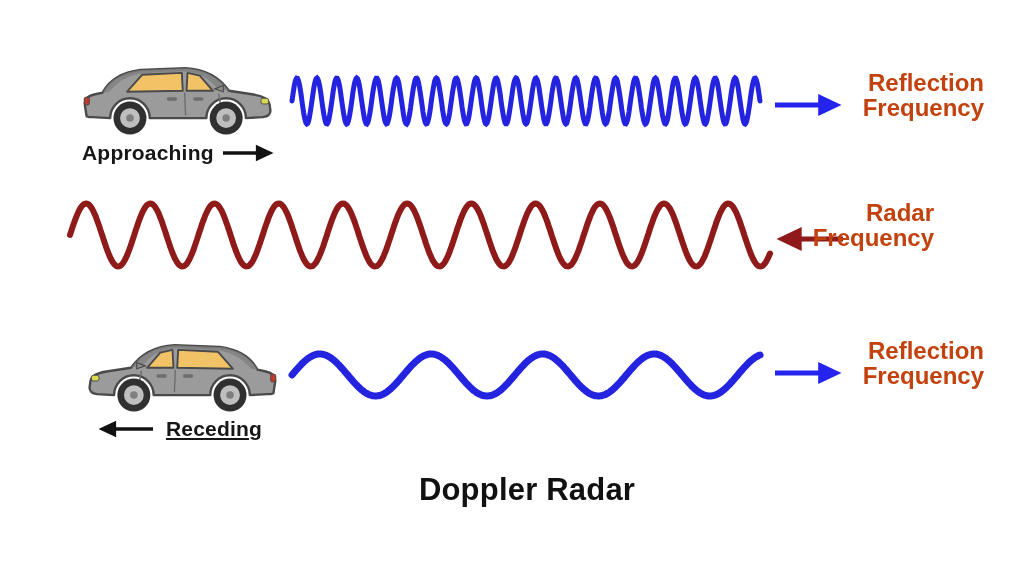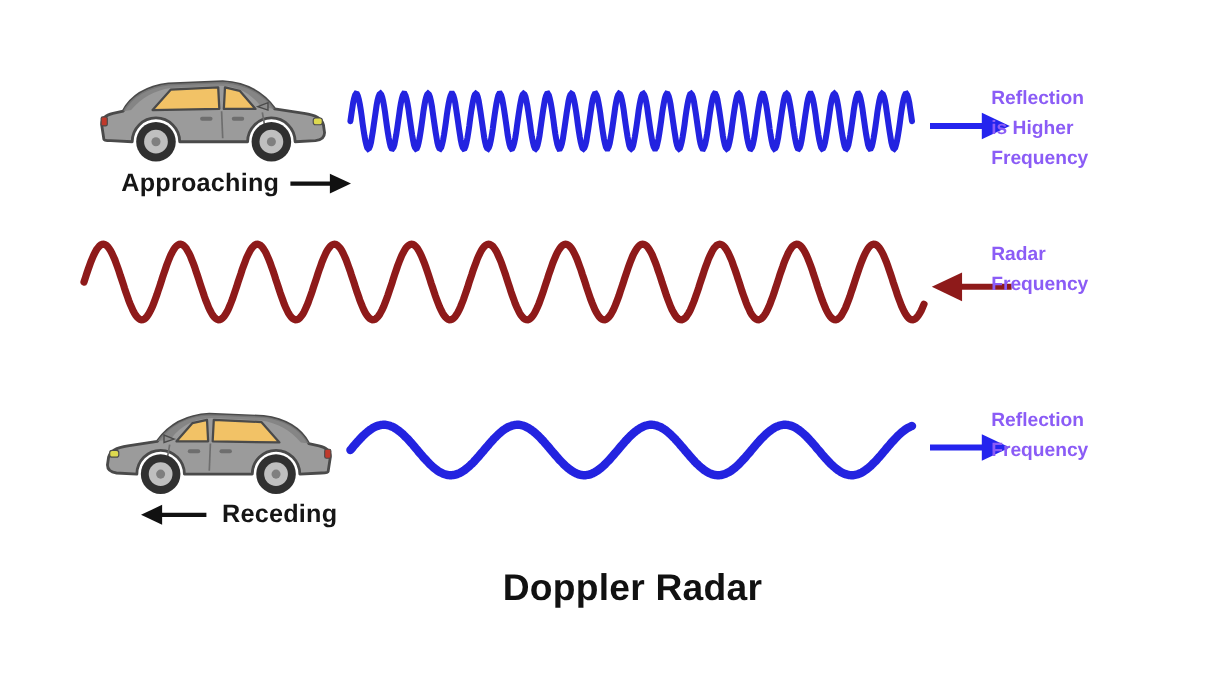--- a/index.html
+++ b/index.html
@@ -7,25 +7,25 @@
   body { font-family:"Liberation Sans", sans-serif; }
   .canvas {
     position:relative; width:1024px; height:576px;
     background:#ffffff; overflow:hidden;
   }
   .abs { position:absolute; }
   .car-svg { display:block; }
   .flip { transform:scaleX(-1); }
   .car-label {
     display:flex; align-items:center; gap:8px;
-    font-size:21px; font-weight:700; color:#161616; letter-spacing:0.2px;margin-left:19px;
+    font-size:21px; font-weight:700; color:#161616; letter-spacing:0.2px;
   }
   .caption {
-    width:158px; text-align:left;
-    font-size:16px; line-height:25px; font-weight:700; color:#8b5cf6;
+    width:158px; text-align:right;
+    font-size:24px; line-height:25px; font-weight:700; color:#c2410c;
   }
   .caption span { display:block; }
   .title {
     width:1024px; text-align:center;
     font-size:31px; font-weight:700; color:#111111; letter-spacing:0.2px;
   }
   svg { overflow:visible; }
 </style>
 </head>
 <body>
@@ -68,45 +68,44 @@
   </div>
   <svg class="abs" style="left:292px; top:75px;" width="468" height="52">
       <path d="M0.0 26.0 L0.8 20.4 L1.6 15.1 L2.3 10.5 L3.1 6.8 L3.9 4.3 L4.7 3.1 L5.5 3.3 L6.2 4.8 L7.0 7.6 L7.8 11.5 L8.6 16.3 L9.4 21.7 L10.1 27.3 L10.9 32.9 L11.7 38.0 L12.5 42.4 L13.3 45.9 L14.0 48.1 L14.8 49.0 L15.6 48.5 L16.4 46.7 L17.2 43.6 L17.9 39.4 L18.7 34.5 L19.5 29.0 L20.3 23.4 L21.1 17.9 L21.8 12.9 L22.6 8.7 L23.4 5.5 L24.2 3.6 L25.0 3.0 L25.7 3.8 L26.5 6.0 L27.3 9.3 L28.1 13.7 L28.9 18.8 L29.6 24.3 L30.4 30.0 L31.2 35.4 L32.0 40.2 L32.8 44.2 L33.5 47.1 L34.3 48.7 L35.1 48.9 L35.9 47.8 L36.7 45.4 L37.4 41.7 L38.2 37.2 L39.0 32.0 L39.8 26.4 L40.6 20.7 L41.3 15.5 L42.1 10.8 L42.9 7.0 L43.7 4.4 L44.5 3.1 L45.2 3.2 L46.0 4.7 L46.8 7.4 L47.6 11.2 L48.4 16.0 L49.1 21.3 L49.9 27.0 L50.7 32.5 L51.5 37.7 L52.3 42.2 L53.0 45.7 L53.8 48.0 L54.6 49.0 L55.4 48.6 L56.2 46.8 L56.9 43.8 L57.7 39.7 L58.5 34.8 L59.3 29.4 L60.1 23.7 L60.8 18.2 L61.6 13.2 L62.4 8.9 L63.2 5.7 L64.0 3.7 L64.7 3.0 L65.5 3.7 L66.3 5.8 L67.1 9.1 L67.9 13.4 L68.6 18.4 L69.4 24.0 L70.2 29.6 L71.0 35.0 L71.8 39.9 L72.5 43.9 L73.3 46.9 L74.1 48.6 L74.9 49.0 L75.7 47.9 L76.4 45.5 L77.2 42.0 L78.0 37.5 L78.8 32.3 L79.6 26.7 L80.3 21.1 L81.1 15.8 L81.9 11.1 L82.7 7.3 L83.5 4.6 L84.2 3.2 L85.0 3.2 L85.8 4.5 L86.6 7.2 L87.4 11.0 L88.1 15.7 L88.9 21.0 L89.7 26.6 L90.5 32.2 L91.3 37.4 L92.0 41.9 L92.8 45.5 L93.6 47.9 L94.4 48.9 L95.2 48.6 L95.9 47.0 L96.7 44.0 L97.5 40.0 L98.3 35.1 L99.1 29.7 L99.8 24.1 L100.6 18.5 L101.4 13.5 L102.2 9.2 L103.0 5.8 L103.7 3.8 L104.5 3.0 L105.3 3.6 L106.1 5.6 L106.9 8.8 L107.6 13.1 L108.4 18.1 L109.2 23.6 L110.0 29.2 L110.8 34.7 L111.5 39.6 L112.3 43.7 L113.1 46.8 L113.9 48.5 L114.7 49.0 L115.4 48.0 L116.2 45.7 L117.0 42.3 L117.8 37.8 L118.6 32.6 L119.3 27.1 L120.1 21.5 L120.9 16.1 L121.7 11.3 L122.5 7.5 L123.2 4.7 L124.0 3.2 L124.8 3.1 L125.6 4.4 L126.4 7.0 L127.1 10.7 L127.9 15.3 L128.7 20.6 L129.5 26.2 L130.3 31.8 L131.0 37.1 L131.8 41.7 L132.6 45.3 L133.4 47.8 L134.2 48.9 L134.9 48.7 L135.7 47.1 L136.5 44.2 L137.3 40.3 L138.1 35.5 L138.8 30.1 L139.6 24.4 L140.4 18.9 L141.2 13.8 L142.0 9.4 L142.7 6.0 L143.5 3.8 L144.3 3.0 L145.1 3.6 L145.9 5.5 L146.6 8.6 L147.4 12.8 L148.2 17.8 L149.0 23.2 L149.8 28.9 L150.5 34.4 L151.3 39.3 L152.1 43.5 L152.9 46.6 L153.7 48.5 L154.4 49.0 L155.2 48.1 L156.0 45.9 L156.8 42.5 L157.6 38.1 L158.3 33.0 L159.1 27.4 L159.9 21.8 L160.7 16.4 L161.5 11.6 L162.2 7.7 L163.0 4.8 L163.8 3.3 L164.6 3.1 L165.4 4.3 L166.1 6.8 L166.9 10.4 L167.7 15.0 L168.5 20.3 L169.3 25.9 L170.0 31.5 L170.8 36.8 L171.6 41.4 L172.4 45.1 L173.2 47.6 L173.9 48.9 L174.7 48.8 L175.5 47.2 L176.3 44.5 L177.1 40.6 L177.8 35.8 L178.6 30.4 L179.4 24.8 L180.2 19.2 L181.0 14.1 L181.7 9.7 L182.5 6.2 L183.3 3.9 L184.1 3.0 L184.9 3.5 L185.6 5.3 L186.4 8.4 L187.2 12.5 L188.0 17.4 L188.8 22.9 L189.5 28.5 L190.3 34.0 L191.1 39.0 L191.9 43.3 L192.7 46.4 L193.4 48.4 L194.2 49.0 L195.0 48.2 L195.8 46.1 L196.6 42.8 L197.3 38.4 L198.1 33.3 L198.9 27.8 L199.7 22.2 L200.5 16.8 L201.2 11.9 L202.0 7.9 L202.8 5.0 L203.6 3.3 L204.4 3.1 L205.1 4.2 L205.9 6.6 L206.7 10.2 L207.5 14.7 L208.3 19.9 L209.0 25.5 L209.8 31.1 L210.6 36.4 L211.4 41.1 L212.2 44.9 L212.9 47.5 L213.7 48.8 L214.5 48.8 L215.3 47.4 L216.1 44.7 L216.8 40.8 L217.6 36.1 L218.4 30.8 L219.2 25.2 L220.0 19.6 L220.7 14.4 L221.5 9.9 L222.3 6.4 L223.1 4.1 L223.9 3.0 L224.6 3.4 L225.4 5.1 L226.2 8.1 L227.0 12.2 L227.8 17.1 L228.5 22.5 L229.3 28.2 L230.1 33.7 L230.9 38.7 L231.7 43.0 L232.4 46.3 L233.2 48.3 L234.0 49.0 L234.8 48.3 L235.6 46.3 L236.3 43.0 L237.1 38.7 L237.9 33.7 L238.7 28.2 L239.5 22.5 L240.2 17.1 L241.0 12.2 L241.8 8.1 L242.6 5.1 L243.4 3.4 L244.1 3.0 L244.9 4.1 L245.7 6.4 L246.5 9.9 L247.3 14.4 L248.0 19.6 L248.8 25.2 L249.6 30.8 L250.4 36.1 L251.2 40.8 L251.9 44.7 L252.7 47.4 L253.5 48.8 L254.3 48.8 L255.1 47.5 L255.8 44.9 L256.6 41.1 L257.4 36.4 L258.2 31.1 L259.0 25.5 L259.7 19.9 L260.5 14.7 L261.3 10.2 L262.1 6.6 L262.9 4.2 L263.6 3.1 L264.4 3.3 L265.2 5.0 L266.0 7.9 L266.8 11.9 L267.5 16.8 L268.3 22.2 L269.1 27.8 L269.9 33.3 L270.7 38.4 L271.4 42.8 L272.2 46.1 L273.0 48.2 L273.8 49.0 L274.6 48.4 L275.3 46.4 L276.1 43.3 L276.9 39.0 L277.7 34.0 L278.5 28.5 L279.2 22.9 L280.0 17.4 L280.8 12.5 L281.6 8.4 L282.4 5.3 L283.1 3.5 L283.9 3.0 L284.7 3.9 L285.5 6.2 L286.3 9.7 L287.0 14.1 L287.8 19.2 L288.6 24.8 L289.4 30.4 L290.2 35.8 L290.9 40.6 L291.7 44.5 L292.5 47.2 L293.3 48.8 L294.1 48.9 L294.8 47.6 L295.6 45.1 L296.4 41.4 L297.2 36.8 L298.0 31.5 L298.7 25.9 L299.5 20.3 L300.3 15.0 L301.1 10.4 L301.9 6.8 L302.6 4.3 L303.4 3.1 L304.2 3.3 L305.0 4.8 L305.8 7.7 L306.5 11.6 L307.3 16.4 L308.1 21.8 L308.9 27.4 L309.7 33.0 L310.4 38.1 L311.2 42.5 L312.0 45.9 L312.8 48.1 L313.6 49.0 L314.3 48.5 L315.1 46.6 L315.9 43.5 L316.7 39.3 L317.5 34.4 L318.2 28.9 L319.0 23.2 L319.8 17.8 L320.6 12.8 L321.4 8.6 L322.1 5.5 L322.9 3.6 L323.7 3.0 L324.5 3.8 L325.3 6.0 L326.0 9.4 L326.8 13.8 L327.6 18.9 L328.4 24.4 L329.2 30.1 L329.9 35.5 L330.7 40.3 L331.5 44.2 L332.3 47.1 L333.1 48.7 L333.8 48.9 L334.6 47.8 L335.4 45.3 L336.2 41.7 L337.0 37.1 L337.7 31.8 L338.5 26.2 L339.3 20.6 L340.1 15.3 L340.9 10.7 L341.6 7.0 L342.4 4.4 L343.2 3.1 L344.0 3.2 L344.8 4.7 L345.5 7.5 L346.3 11.3 L347.1 16.1 L347.9 21.5 L348.7 27.1 L349.4 32.6 L350.2 37.8 L351.0 42.3 L351.8 45.7 L352.6 48.0 L353.3 49.0 L354.1 48.5 L354.9 46.8 L355.7 43.7 L356.5 39.6 L357.2 34.7 L358.0 29.2 L358.8 23.6 L359.6 18.1 L360.4 13.1 L361.1 8.8 L361.9 5.6 L362.7 3.6 L363.5 3.0 L364.3 3.8 L365.0 5.8 L365.8 9.2 L366.6 13.5 L367.4 18.5 L368.2 24.1 L368.9 29.7 L369.7 35.1 L370.5 40.0 L371.3 44.0 L372.1 47.0 L372.8 48.6 L373.6 48.9 L374.4 47.9 L375.2 45.5 L376.0 41.9 L376.7 37.4 L377.5 32.2 L378.3 26.6 L379.1 21.0 L379.9 15.7 L380.6 11.0 L381.4 7.2 L382.2 4.5 L383.0 3.2 L383.8 3.2 L384.5 4.6 L385.3 7.3 L386.1 11.1 L386.9 15.8 L387.7 21.1 L388.4 26.7 L389.2 32.3 L390.0 37.5 L390.8 42.0 L391.6 45.5 L392.3 47.9 L393.1 49.0 L393.9 48.6 L394.7 46.9 L395.5 43.9 L396.2 39.9 L397.0 35.0 L397.8 29.6 L398.6 24.0 L399.4 18.4 L400.1 13.4 L400.9 9.1 L401.7 5.8 L402.5 3.7 L403.3 3.0 L404.0 3.7 L404.8 5.7 L405.6 8.9 L406.4 13.2 L407.2 18.2 L407.9 23.7 L408.7 29.4 L409.5 34.8 L410.3 39.7 L411.1 43.8 L411.8 46.8 L412.6 48.6 L413.4 49.0 L414.2 48.0 L415.0 45.7 L415.7 42.2 L416.5 37.7 L417.3 32.5 L418.1 27.0 L418.9 21.3 L419.6 16.0 L420.4 11.2 L421.2 7.4 L422.0 4.7 L422.8 3.2 L423.5 3.1 L424.3 4.4 L425.1 7.0 L425.9 10.8 L426.7 15.5 L427.4 20.7 L428.2 26.4 L429.0 32.0 L429.8 37.2 L430.6 41.7 L431.3 45.4 L432.1 47.8 L432.9 48.9 L433.7 48.7 L434.5 47.1 L435.2 44.2 L436.0 40.2 L436.8 35.4 L437.6 30.0 L438.4 24.3 L439.1 18.8 L439.9 13.7 L440.7 9.3 L441.5 6.0 L442.3 3.8 L443.0 3.0 L443.8 3.6 L444.6 5.5 L445.4 8.7 L446.2 12.9 L446.9 17.9 L447.7 23.4 L448.5 29.0 L449.3 34.5 L450.1 39.4 L450.8 43.6 L451.6 46.7 L452.4 48.5 L453.2 49.0 L454.0 48.1 L454.7 45.9 L455.5 42.4 L456.3 38.0 L457.1 32.9 L457.9 27.3 L458.6 21.7 L459.4 16.3 L460.2 11.5 L461.0 7.6 L461.8 4.8 L462.5 3.3 L463.3 3.1 L464.1 4.3 L464.9 6.8 L465.7 10.5 L466.4 15.1 L467.2 20.4 L468.0 26.0" fill="none" stroke="#2323e0" stroke-width="5" stroke-linecap="round"></path>
     </svg>
   <svg class="abs" style="left:774px; top:93px;" width="68" height="24">
       <line x1="1" x2="45.2" y1="12" y2="12" stroke="#2424ee" stroke-width="5"></line>
       <polygon points="44.2,0.9599999999999991 67.5,12 44.2,23.04" fill="#2424ee"></polygon>
     </svg>
   <div class="abs caption" style="left:826px; top:70px;">
     <span>Reflection</span>
-    <span>is Higher</span>
     <span>Frequency</span>
   </div>
 
   <svg class="abs" style="left:70px; top:200px;" width="700" height="70">
       <path d="M0.0 35.0 L1.2 31.4 L2.3 27.9 L3.5 24.4 L4.7 21.1 L5.8 18.0 L7.0 15.1 L8.2 12.4 L9.3 10.1 L10.5 8.0 L11.7 6.4 L12.8 5.1 L14.0 4.1 L15.2 3.6 L16.3 3.5 L17.5 3.8 L18.7 4.5 L19.8 5.6 L21.0 7.1 L22.2 9.0 L23.3 11.2 L24.5 13.7 L25.7 16.4 L26.8 19.5 L28.0 22.7 L29.2 26.1 L30.3 29.6 L31.5 33.1 L32.7 36.7 L33.8 40.3 L35.0 43.8 L36.2 47.2 L37.3 50.4 L38.5 53.4 L39.7 56.2 L40.8 58.7 L42.0 60.9 L43.2 62.8 L44.3 64.3 L45.5 65.4 L46.7 66.2 L47.8 66.5 L49.0 66.4 L50.2 65.9 L51.3 65.0 L52.5 63.7 L53.7 62.0 L54.8 60.0 L56.0 57.7 L57.2 55.1 L58.3 52.2 L59.5 49.0 L60.7 45.7 L61.8 42.3 L63.0 38.8 L64.2 35.2 L65.3 31.6 L66.5 28.0 L67.7 24.6 L68.8 21.3 L70.0 18.1 L71.2 15.2 L72.3 12.5 L73.5 10.2 L74.7 8.1 L75.8 6.4 L77.0 5.1 L78.2 4.2 L79.3 3.6 L80.5 3.5 L81.7 3.8 L82.8 4.5 L84.0 5.6 L85.2 7.0 L86.3 8.9 L87.5 11.0 L88.7 13.5 L89.8 16.3 L91.0 19.3 L92.2 22.5 L93.3 25.9 L94.5 29.4 L95.7 33.0 L96.8 36.5 L98.0 40.1 L99.2 43.6 L100.3 47.0 L101.5 50.3 L102.7 53.3 L103.8 56.1 L105.0 58.6 L106.2 60.8 L107.3 62.7 L108.5 64.3 L109.7 65.4 L110.8 66.1 L112.0 66.5 L113.2 66.4 L114.3 65.9 L115.5 65.0 L116.7 63.8 L117.8 62.1 L119.0 60.1 L120.2 57.8 L121.3 55.2 L122.5 52.3 L123.7 49.2 L124.8 45.9 L126.0 42.4 L127.2 38.9 L128.3 35.3 L129.5 31.7 L130.7 28.2 L131.8 24.7 L133.0 21.4 L134.2 18.3 L135.3 15.3 L136.5 12.7 L137.7 10.3 L138.8 8.2 L140.0 6.5 L141.2 5.2 L142.3 4.2 L143.5 3.6 L144.7 3.5 L145.8 3.8 L147.0 4.4 L148.2 5.5 L149.3 7.0 L150.5 8.8 L151.7 10.9 L152.8 13.4 L154.0 16.2 L155.2 19.2 L156.3 22.4 L157.5 25.7 L158.7 29.2 L159.8 32.8 L161.0 36.4 L162.2 40.0 L163.3 43.5 L164.5 46.9 L165.7 50.1 L166.8 53.2 L168.0 56.0 L169.2 58.5 L170.3 60.8 L171.5 62.7 L172.7 64.2 L173.8 65.3 L175.0 66.1 L176.2 66.5 L177.3 66.4 L178.5 66.0 L179.7 65.1 L180.8 63.8 L182.0 62.2 L183.2 60.2 L184.3 57.9 L185.5 55.3 L186.7 52.4 L187.8 49.3 L189.0 46.0 L190.2 42.6 L191.3 39.1 L192.5 35.5 L193.7 31.9 L194.8 28.4 L196.0 24.9 L197.2 21.6 L198.3 18.4 L199.5 15.5 L200.7 12.8 L201.8 10.4 L203.0 8.3 L204.2 6.6 L205.3 5.2 L206.5 4.2 L207.7 3.7 L208.8 3.5 L210.0 3.7 L211.2 4.4 L212.3 5.5 L213.5 6.9 L214.7 8.7 L215.8 10.8 L217.0 13.3 L218.2 16.0 L219.3 19.0 L220.5 22.2 L221.7 25.6 L222.8 29.1 L224.0 32.6 L225.2 36.2 L226.3 39.8 L227.5 43.3 L228.7 46.7 L229.8 50.0 L231.0 53.0 L232.2 55.9 L233.3 58.4 L234.5 60.7 L235.7 62.6 L236.8 64.1 L238.0 65.3 L239.2 66.1 L240.3 66.5 L241.5 66.4 L242.7 66.0 L243.8 65.1 L245.0 63.9 L246.2 62.3 L247.3 60.3 L248.5 58.0 L249.7 55.4 L250.8 52.6 L252.0 49.5 L253.2 46.2 L254.3 42.8 L255.5 39.2 L256.7 35.7 L257.8 32.1 L259.0 28.5 L260.2 25.0 L261.3 21.7 L262.5 18.5 L263.7 15.6 L264.8 12.9 L266.0 10.5 L267.2 8.4 L268.3 6.6 L269.5 5.3 L270.7 4.3 L271.8 3.7 L273.0 3.5 L274.2 3.7 L275.3 4.4 L276.5 5.4 L277.7 6.8 L278.8 8.6 L280.0 10.7 L281.2 13.2 L282.3 15.9 L283.5 18.9 L284.7 22.1 L285.8 25.4 L287.0 28.9 L288.2 32.5 L289.3 36.1 L290.5 39.6 L291.7 43.2 L292.8 46.6 L294.0 49.8 L295.2 52.9 L296.3 55.7 L297.5 58.3 L298.7 60.6 L299.8 62.5 L301.0 64.1 L302.2 65.3 L303.3 66.1 L304.5 66.5 L305.7 66.4 L306.8 66.0 L308.0 65.2 L309.2 64.0 L310.3 62.4 L311.5 60.4 L312.7 58.1 L313.8 55.6 L315.0 52.7 L316.2 49.6 L317.3 46.4 L318.5 42.9 L319.7 39.4 L320.8 35.8 L322.0 32.2 L323.2 28.7 L324.3 25.2 L325.5 21.9 L326.7 18.7 L327.8 15.7 L329.0 13.0 L330.2 10.6 L331.3 8.5 L332.5 6.7 L333.7 5.3 L334.8 4.3 L336.0 3.7 L337.2 3.5 L338.3 3.7 L339.5 4.3 L340.7 5.3 L341.8 6.7 L343.0 8.5 L344.2 10.6 L345.3 13.1 L346.5 15.8 L347.7 18.7 L348.8 21.9 L350.0 25.3 L351.2 28.7 L352.3 32.3 L353.5 35.9 L354.7 39.5 L355.8 43.0 L357.0 46.4 L358.2 49.7 L359.3 52.8 L360.5 55.6 L361.7 58.2 L362.8 60.5 L364.0 62.4 L365.2 64.0 L366.3 65.2 L367.5 66.0 L368.7 66.4 L369.8 66.5 L371.0 66.0 L372.2 65.2 L373.3 64.0 L374.5 62.5 L375.7 60.5 L376.8 58.3 L378.0 55.7 L379.2 52.8 L380.3 49.8 L381.5 46.5 L382.7 43.1 L383.8 39.6 L385.0 36.0 L386.2 32.4 L387.3 28.8 L388.5 25.4 L389.7 22.0 L390.8 18.8 L392.0 15.9 L393.2 13.1 L394.3 10.7 L395.5 8.6 L396.7 6.8 L397.8 5.4 L399.0 4.3 L400.2 3.7 L401.3 3.5 L402.5 3.7 L403.7 4.3 L404.8 5.3 L406.0 6.7 L407.2 8.4 L408.3 10.5 L409.5 12.9 L410.7 15.6 L411.8 18.6 L413.0 21.8 L414.2 25.1 L415.3 28.6 L416.5 32.1 L417.7 35.7 L418.8 39.3 L420.0 42.8 L421.2 46.3 L422.3 49.5 L423.5 52.6 L424.7 55.5 L425.8 58.1 L427.0 60.4 L428.2 62.3 L429.3 63.9 L430.5 65.2 L431.7 66.0 L432.8 66.4 L434.0 66.5 L435.2 66.1 L436.3 65.3 L437.5 64.1 L438.7 62.5 L439.8 60.6 L441.0 58.4 L442.2 55.8 L443.3 53.0 L444.5 49.9 L445.7 46.7 L446.8 43.2 L448.0 39.7 L449.2 36.2 L450.3 32.6 L451.5 29.0 L452.7 25.5 L453.8 22.2 L455.0 19.0 L456.2 16.0 L457.3 13.2 L458.5 10.8 L459.7 8.7 L460.8 6.9 L462.0 5.4 L463.2 4.4 L464.3 3.7 L465.5 3.5 L466.7 3.7 L467.8 4.3 L469.0 5.2 L470.2 6.6 L471.3 8.3 L472.5 10.4 L473.7 12.8 L474.8 15.5 L476.0 18.5 L477.2 21.6 L478.3 25.0 L479.5 28.4 L480.7 32.0 L481.8 35.6 L483.0 39.1 L484.2 42.7 L485.3 46.1 L486.5 49.4 L487.7 52.5 L488.8 55.4 L490.0 58.0 L491.2 60.3 L492.3 62.2 L493.5 63.9 L494.7 65.1 L495.8 66.0 L497.0 66.4 L498.2 66.5 L499.3 66.1 L500.5 65.3 L501.7 64.2 L502.8 62.6 L504.0 60.7 L505.2 58.5 L506.3 55.9 L507.5 53.1 L508.7 50.1 L509.8 46.8 L511.0 43.4 L512.2 39.9 L513.3 36.3 L514.5 32.7 L515.7 29.2 L516.8 25.7 L518.0 22.3 L519.2 19.1 L520.3 16.1 L521.5 13.4 L522.7 10.9 L523.8 8.7 L525.0 6.9 L526.2 5.5 L527.3 4.4 L528.5 3.8 L529.7 3.5 L530.8 3.7 L532.0 4.2 L533.2 5.2 L534.3 6.5 L535.5 8.2 L536.7 10.3 L537.8 12.7 L539.0 15.4 L540.2 18.3 L541.3 21.5 L542.5 24.8 L543.7 28.3 L544.8 31.8 L546.0 35.4 L547.2 39.0 L548.3 42.5 L549.5 45.9 L550.7 49.2 L551.8 52.3 L553.0 55.2 L554.2 57.8 L555.3 60.2 L556.5 62.2 L557.7 63.8 L558.8 65.1 L560.0 65.9 L561.2 66.4 L562.3 66.5 L563.5 66.1 L564.7 65.4 L565.8 64.2 L567.0 62.7 L568.2 60.8 L569.3 58.6 L570.5 56.1 L571.7 53.2 L572.8 50.2 L574.0 47.0 L575.2 43.6 L576.3 40.1 L577.5 36.5 L578.7 32.9 L579.8 29.3 L581.0 25.8 L582.2 22.5 L583.3 19.2 L584.5 16.2 L585.7 13.5 L586.8 11.0 L588.0 8.8 L589.2 7.0 L590.3 5.5 L591.5 4.5 L592.7 3.8 L593.8 3.5 L595.0 3.6 L596.2 4.2 L597.3 5.1 L598.5 6.5 L599.7 8.2 L600.8 10.2 L602.0 12.6 L603.2 15.3 L604.3 18.2 L605.5 21.3 L606.7 24.6 L607.8 28.1 L609.0 31.6 L610.2 35.2 L611.3 38.8 L612.5 42.4 L613.7 45.8 L614.8 49.1 L616.0 52.2 L617.2 55.1 L618.3 57.7 L619.5 60.1 L620.7 62.1 L621.8 63.7 L623.0 65.0 L624.2 65.9 L625.3 66.4 L626.5 66.5 L627.7 66.2 L628.8 65.4 L630.0 64.3 L631.2 62.8 L632.3 60.9 L633.5 58.7 L634.7 56.2 L635.8 53.4 L637.0 50.3 L638.2 47.1 L639.3 43.7 L640.5 40.2 L641.7 36.6 L642.8 33.1 L644.0 29.5 L645.2 26.0 L646.3 22.6 L647.5 19.4 L648.7 16.4 L649.8 13.6 L651.0 11.1 L652.2 8.9 L653.3 7.1 L654.5 5.6 L655.7 4.5 L656.8 3.8 L658.0 3.5 L659.2 3.6 L660.3 4.1 L661.5 5.1 L662.7 6.4 L663.8 8.1 L665.0 10.1 L666.2 12.5 L667.3 15.1 L668.5 18.0 L669.7 21.2 L670.8 24.5 L672.0 27.9 L673.2 31.5 L674.3 35.1 L675.5 38.7 L676.7 42.2 L677.8 45.6 L679.0 48.9 L680.2 52.1 L681.3 55.0 L682.5 57.6 L683.7 60.0 L684.8 62.0 L686.0 63.7 L687.2 65.0 L688.3 65.9 L689.5 66.4 L690.7 66.5 L691.8 66.2 L693.0 65.5 L694.2 64.3 L695.3 62.9 L696.5 61.0 L697.7 58.8 L698.8 56.3 L700.0 53.5" fill="none" stroke="#8e1a1a" stroke-width="6" stroke-linecap="round"></path>
     </svg>
   <svg class="abs" style="left:776px; top:226px;" width="68" height="26">
       <line x1="67" x2="24.7" y1="13" y2="13" stroke="#8e1a1a" stroke-width="5"></line>
       <polygon points="25.7,1.0399999999999991 0.5,13 25.7,24.96" fill="#8e1a1a"></polygon>
     </svg>
-  <div class="abs caption" style="left:826px; top:200px;">
+  <div class="abs caption" style="left:776px; top:200px;">
     <span>Radar</span>
     <span>Frequency</span>
   </div>
 
   <svg class="abs car-svg flip" style="left:82px; top:327px;" width="198" height="90" viewBox="0 0 210 95">
     <use href="#car-shape"></use>
   </svg>
   <div class="abs car-label" style="left:98px; top:417px;">
     <svg width="56" height="18">
         <line x1="55" x2="17.099999999999998" y1="9" y2="9" stroke="#111111" stroke-width="3.5"></line>
         <polygon points="18.099999999999998,0.7199999999999989 0.5,9 18.099999999999998,17.28" fill="#111111"></polygon>
       </svg>
-    <span style="margin-left:4px;">Receding</span>
+    <span style="margin-left:4px;text-decoration:underline;">Receding</span>
   </div>
   <svg class="abs" style="left:292px; top:350px;" width="468" height="50">
       <path d="M0.0 25.0 L0.8 24.1 L1.6 23.2 L2.3 22.2 L3.1 21.3 L3.9 20.4 L4.7 19.5 L5.5 18.6 L6.2 17.8 L7.0 16.9 L7.8 16.1 L8.6 15.2 L9.4 14.4 L10.1 13.6 L10.9 12.9 L11.7 12.1 L12.5 11.4 L13.3 10.7 L14.0 10.1 L14.8 9.4 L15.6 8.8 L16.4 8.2 L17.2 7.7 L17.9 7.2 L18.7 6.7 L19.5 6.3 L20.3 5.9 L21.1 5.5 L21.8 5.2 L22.6 4.9 L23.4 4.7 L24.2 4.4 L25.0 4.3 L25.7 4.1 L26.5 4.1 L27.3 4.0 L28.1 4.0 L28.9 4.0 L29.6 4.1 L30.4 4.2 L31.2 4.4 L32.0 4.6 L32.8 4.8 L33.5 5.1 L34.3 5.4 L35.1 5.7 L35.9 6.1 L36.7 6.5 L37.4 7.0 L38.2 7.5 L39.0 8.0 L39.8 8.6 L40.6 9.2 L41.3 9.8 L42.1 10.4 L42.9 11.1 L43.7 11.8 L44.5 12.6 L45.2 13.3 L46.0 14.1 L46.8 14.9 L47.6 15.7 L48.4 16.5 L49.1 17.4 L49.9 18.3 L50.7 19.1 L51.5 20.0 L52.3 20.9 L53.0 21.8 L53.8 22.8 L54.6 23.7 L55.4 24.6 L56.2 25.5 L56.9 26.5 L57.7 27.4 L58.5 28.3 L59.3 29.2 L60.1 30.1 L60.8 31.0 L61.6 31.9 L62.4 32.7 L63.2 33.6 L64.0 34.4 L64.7 35.2 L65.5 36.0 L66.3 36.8 L67.1 37.6 L67.9 38.3 L68.6 39.0 L69.4 39.7 L70.2 40.3 L71.0 40.9 L71.8 41.5 L72.5 42.1 L73.3 42.6 L74.1 43.1 L74.9 43.5 L75.7 43.9 L76.4 44.3 L77.2 44.7 L78.0 45.0 L78.8 45.2 L79.6 45.5 L80.3 45.7 L81.1 45.8 L81.9 45.9 L82.7 46.0 L83.5 46.0 L84.2 46.0 L85.0 45.9 L85.8 45.8 L86.6 45.7 L87.4 45.5 L88.1 45.3 L88.9 45.1 L89.7 44.8 L90.5 44.4 L91.3 44.1 L92.0 43.7 L92.8 43.2 L93.6 42.7 L94.4 42.2 L95.2 41.7 L95.9 41.1 L96.7 40.5 L97.5 39.8 L98.3 39.2 L99.1 38.5 L99.8 37.8 L100.6 37.0 L101.4 36.3 L102.2 35.5 L103.0 34.7 L103.7 33.8 L104.5 33.0 L105.3 32.1 L106.1 31.2 L106.9 30.4 L107.6 29.5 L108.4 28.5 L109.2 27.6 L110.0 26.7 L110.8 25.8 L111.5 24.9 L112.3 23.9 L113.1 23.0 L113.9 22.1 L114.7 21.2 L115.4 20.3 L116.2 19.4 L117.0 18.5 L117.8 17.6 L118.6 16.8 L119.3 15.9 L120.1 15.1 L120.9 14.3 L121.7 13.5 L122.5 12.8 L123.2 12.0 L124.0 11.3 L124.8 10.6 L125.6 10.0 L126.4 9.3 L127.1 8.7 L127.9 8.2 L128.7 7.6 L129.5 7.1 L130.3 6.7 L131.0 6.2 L131.8 5.8 L132.6 5.5 L133.4 5.2 L134.2 4.9 L134.9 4.6 L135.7 4.4 L136.5 4.3 L137.3 4.1 L138.1 4.1 L138.8 4.0 L139.6 4.0 L140.4 4.0 L141.2 4.1 L142.0 4.2 L142.7 4.4 L143.5 4.6 L144.3 4.8 L145.1 5.1 L145.9 5.4 L146.6 5.8 L147.4 6.2 L148.2 6.6 L149.0 7.1 L149.8 7.6 L150.5 8.1 L151.3 8.7 L152.1 9.2 L152.9 9.9 L153.7 10.5 L154.4 11.2 L155.2 11.9 L156.0 12.7 L156.8 13.4 L157.6 14.2 L158.3 15.0 L159.1 15.8 L159.9 16.7 L160.7 17.5 L161.5 18.4 L162.2 19.3 L163.0 20.2 L163.8 21.1 L164.6 22.0 L165.4 22.9 L166.1 23.8 L166.9 24.7 L167.7 25.7 L168.5 26.6 L169.3 27.5 L170.0 28.4 L170.8 29.3 L171.6 30.2 L172.4 31.1 L173.2 32.0 L173.9 32.9 L174.7 33.7 L175.5 34.5 L176.3 35.3 L177.1 36.1 L177.8 36.9 L178.6 37.7 L179.4 38.4 L180.2 39.1 L181.0 39.8 L181.7 40.4 L182.5 41.0 L183.3 41.6 L184.1 42.1 L184.9 42.7 L185.6 43.1 L186.4 43.6 L187.2 44.0 L188.0 44.4 L188.8 44.7 L189.5 45.0 L190.3 45.3 L191.1 45.5 L191.9 45.7 L192.7 45.8 L193.4 45.9 L194.2 46.0 L195.0 46.0 L195.8 46.0 L196.6 45.9 L197.3 45.8 L198.1 45.7 L198.9 45.5 L199.7 45.3 L200.5 45.0 L201.2 44.7 L202.0 44.4 L202.8 44.0 L203.6 43.6 L204.4 43.1 L205.1 42.7 L205.9 42.1 L206.7 41.6 L207.5 41.0 L208.3 40.4 L209.0 39.8 L209.8 39.1 L210.6 38.4 L211.4 37.7 L212.2 36.9 L212.9 36.1 L213.7 35.3 L214.5 34.5 L215.3 33.7 L216.1 32.9 L216.8 32.0 L217.6 31.1 L218.4 30.2 L219.2 29.3 L220.0 28.4 L220.7 27.5 L221.5 26.6 L222.3 25.7 L223.1 24.7 L223.9 23.8 L224.6 22.9 L225.4 22.0 L226.2 21.1 L227.0 20.2 L227.8 19.3 L228.5 18.4 L229.3 17.5 L230.1 16.7 L230.9 15.8 L231.7 15.0 L232.4 14.2 L233.2 13.4 L234.0 12.7 L234.8 11.9 L235.6 11.2 L236.3 10.5 L237.1 9.9 L237.9 9.2 L238.7 8.7 L239.5 8.1 L240.2 7.6 L241.0 7.1 L241.8 6.6 L242.6 6.2 L243.4 5.8 L244.1 5.4 L244.9 5.1 L245.7 4.8 L246.5 4.6 L247.3 4.4 L248.0 4.2 L248.8 4.1 L249.6 4.0 L250.4 4.0 L251.2 4.0 L251.9 4.1 L252.7 4.1 L253.5 4.3 L254.3 4.4 L255.1 4.6 L255.8 4.9 L256.6 5.2 L257.4 5.5 L258.2 5.8 L259.0 6.2 L259.7 6.7 L260.5 7.1 L261.3 7.6 L262.1 8.2 L262.9 8.7 L263.6 9.3 L264.4 10.0 L265.2 10.6 L266.0 11.3 L266.8 12.0 L267.5 12.8 L268.3 13.5 L269.1 14.3 L269.9 15.1 L270.7 15.9 L271.4 16.8 L272.2 17.6 L273.0 18.5 L273.8 19.4 L274.6 20.3 L275.3 21.2 L276.1 22.1 L276.9 23.0 L277.7 23.9 L278.5 24.9 L279.2 25.8 L280.0 26.7 L280.8 27.6 L281.6 28.5 L282.4 29.5 L283.1 30.4 L283.9 31.2 L284.7 32.1 L285.5 33.0 L286.3 33.8 L287.0 34.7 L287.8 35.5 L288.6 36.3 L289.4 37.0 L290.2 37.8 L290.9 38.5 L291.7 39.2 L292.5 39.8 L293.3 40.5 L294.1 41.1 L294.8 41.7 L295.6 42.2 L296.4 42.7 L297.2 43.2 L298.0 43.7 L298.7 44.1 L299.5 44.4 L300.3 44.8 L301.1 45.1 L301.9 45.3 L302.6 45.5 L303.4 45.7 L304.2 45.8 L305.0 45.9 L305.8 46.0 L306.5 46.0 L307.3 46.0 L308.1 45.9 L308.9 45.8 L309.7 45.7 L310.4 45.5 L311.2 45.2 L312.0 45.0 L312.8 44.7 L313.6 44.3 L314.3 43.9 L315.1 43.5 L315.9 43.1 L316.7 42.6 L317.5 42.1 L318.2 41.5 L319.0 40.9 L319.8 40.3 L320.6 39.7 L321.4 39.0 L322.1 38.3 L322.9 37.6 L323.7 36.8 L324.5 36.0 L325.3 35.2 L326.0 34.4 L326.8 33.6 L327.6 32.7 L328.4 31.9 L329.2 31.0 L329.9 30.1 L330.7 29.2 L331.5 28.3 L332.3 27.4 L333.1 26.5 L333.8 25.5 L334.6 24.6 L335.4 23.7 L336.2 22.8 L337.0 21.8 L337.7 20.9 L338.5 20.0 L339.3 19.1 L340.1 18.3 L340.9 17.4 L341.6 16.5 L342.4 15.7 L343.2 14.9 L344.0 14.1 L344.8 13.3 L345.5 12.6 L346.3 11.8 L347.1 11.1 L347.9 10.4 L348.7 9.8 L349.4 9.2 L350.2 8.6 L351.0 8.0 L351.8 7.5 L352.6 7.0 L353.3 6.5 L354.1 6.1 L354.9 5.7 L355.7 5.4 L356.5 5.1 L357.2 4.8 L358.0 4.6 L358.8 4.4 L359.6 4.2 L360.4 4.1 L361.1 4.0 L361.9 4.0 L362.7 4.0 L363.5 4.1 L364.3 4.1 L365.0 4.3 L365.8 4.4 L366.6 4.7 L367.4 4.9 L368.2 5.2 L368.9 5.5 L369.7 5.9 L370.5 6.3 L371.3 6.7 L372.1 7.2 L372.8 7.7 L373.6 8.2 L374.4 8.8 L375.2 9.4 L376.0 10.1 L376.7 10.7 L377.5 11.4 L378.3 12.1 L379.1 12.9 L379.9 13.6 L380.6 14.4 L381.4 15.2 L382.2 16.1 L383.0 16.9 L383.8 17.8 L384.5 18.6 L385.3 19.5 L386.1 20.4 L386.9 21.3 L387.7 22.2 L388.4 23.2 L389.2 24.1 L390.0 25.0 L390.8 25.9 L391.6 26.8 L392.3 27.8 L393.1 28.7 L393.9 29.6 L394.7 30.5 L395.5 31.4 L396.2 32.2 L397.0 33.1 L397.8 33.9 L398.6 34.8 L399.4 35.6 L400.1 36.4 L400.9 37.1 L401.7 37.9 L402.5 38.6 L403.3 39.3 L404.0 39.9 L404.8 40.6 L405.6 41.2 L406.4 41.8 L407.2 42.3 L407.9 42.8 L408.7 43.3 L409.5 43.7 L410.3 44.1 L411.1 44.5 L411.8 44.8 L412.6 45.1 L413.4 45.3 L414.2 45.6 L415.0 45.7 L415.7 45.9 L416.5 45.9 L417.3 46.0 L418.1 46.0 L418.9 46.0 L419.6 45.9 L420.4 45.8 L421.2 45.6 L422.0 45.4 L422.8 45.2 L423.5 44.9 L424.3 44.6 L425.1 44.3 L425.9 43.9 L426.7 43.5 L427.4 43.0 L428.2 42.5 L429.0 42.0 L429.8 41.4 L430.6 40.8 L431.3 40.2 L432.1 39.6 L432.9 38.9 L433.7 38.2 L434.5 37.4 L435.2 36.7 L436.0 35.9 L436.8 35.1 L437.6 34.3 L438.4 33.5 L439.1 32.6 L439.9 31.7 L440.7 30.9 L441.5 30.0 L442.3 29.1 L443.0 28.2 L443.8 27.2 L444.6 26.3 L445.4 25.4 L446.2 24.5 L446.9 23.5 L447.7 22.6 L448.5 21.7 L449.3 20.8 L450.1 19.9 L450.8 19.0 L451.6 18.1 L452.4 17.3 L453.2 16.4 L454.0 15.6 L454.7 14.8 L455.5 14.0 L456.3 13.2 L457.1 12.4 L457.9 11.7 L458.6 11.0 L459.4 10.3 L460.2 9.7 L461.0 9.1 L461.8 8.5 L462.5 7.9 L463.3 7.4 L464.1 6.9 L464.9 6.5 L465.7 6.1 L466.4 5.7 L467.2 5.3 L468.0 5.0" fill="none" stroke="#2323e0" stroke-width="7" stroke-linecap="round"></path>
     </svg>
   <svg class="abs" style="left:774px; top:361px;" width="68" height="24">
       <line x1="1" x2="45.2" y1="12" y2="12" stroke="#2424ee" stroke-width="5"></line>
       <polygon points="44.2,0.9599999999999991 67.5,12 44.2,23.04" fill="#2424ee"></polygon>
     </svg>
   <div class="abs caption" style="left:826px; top:338px;">
     <span>Reflection</span>

